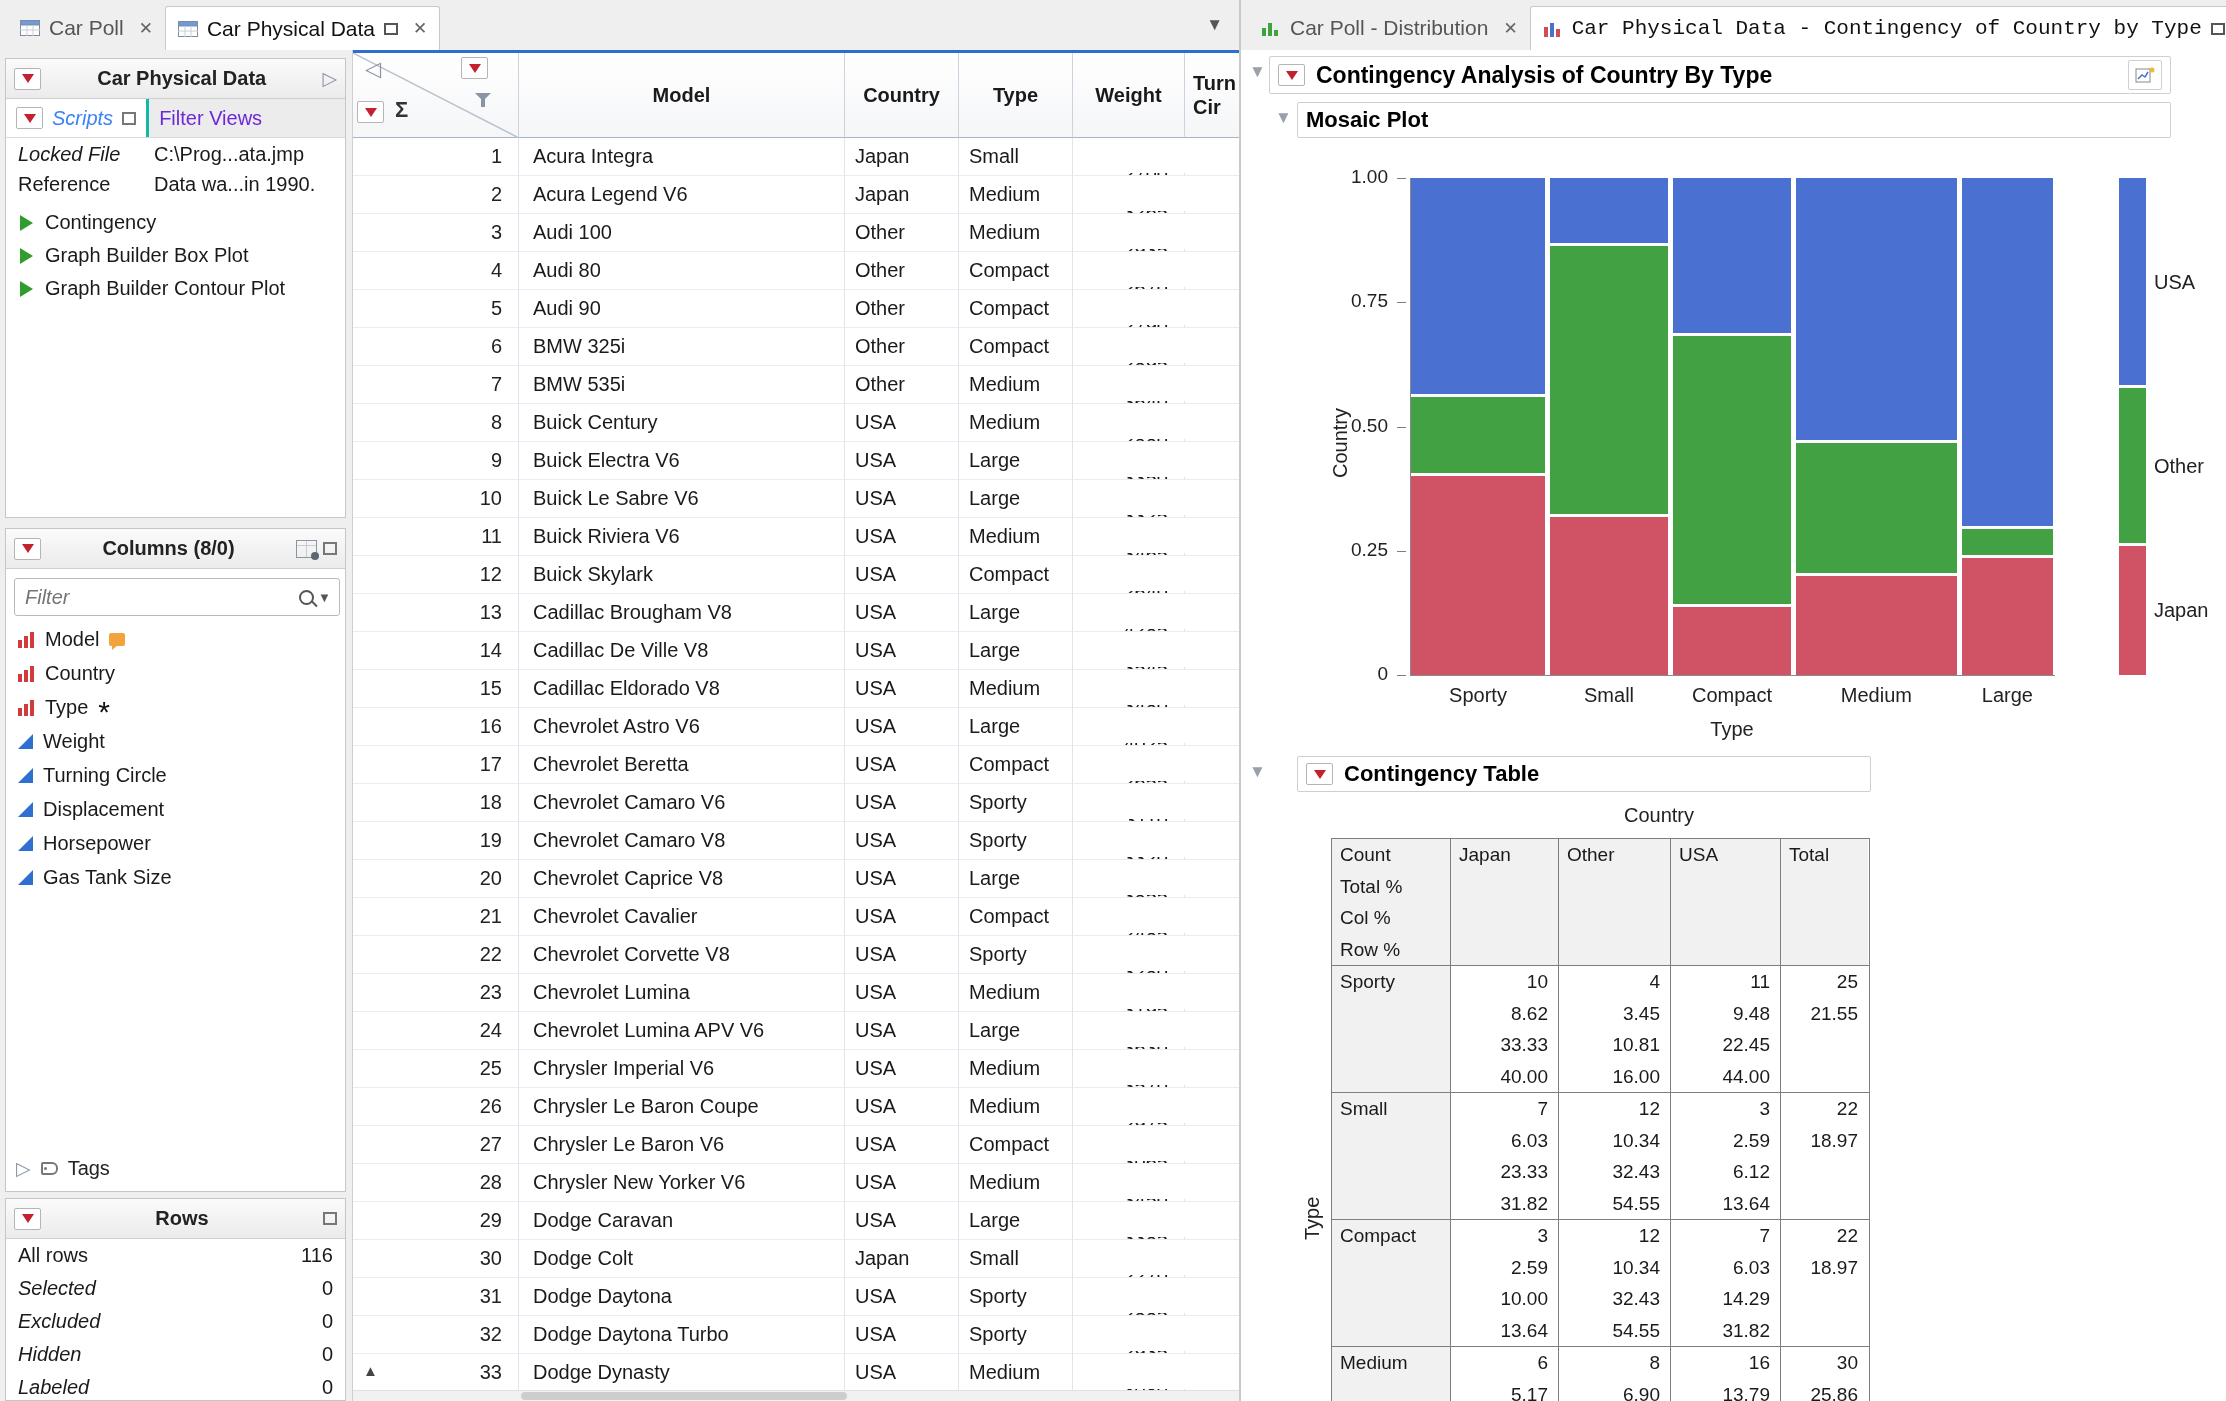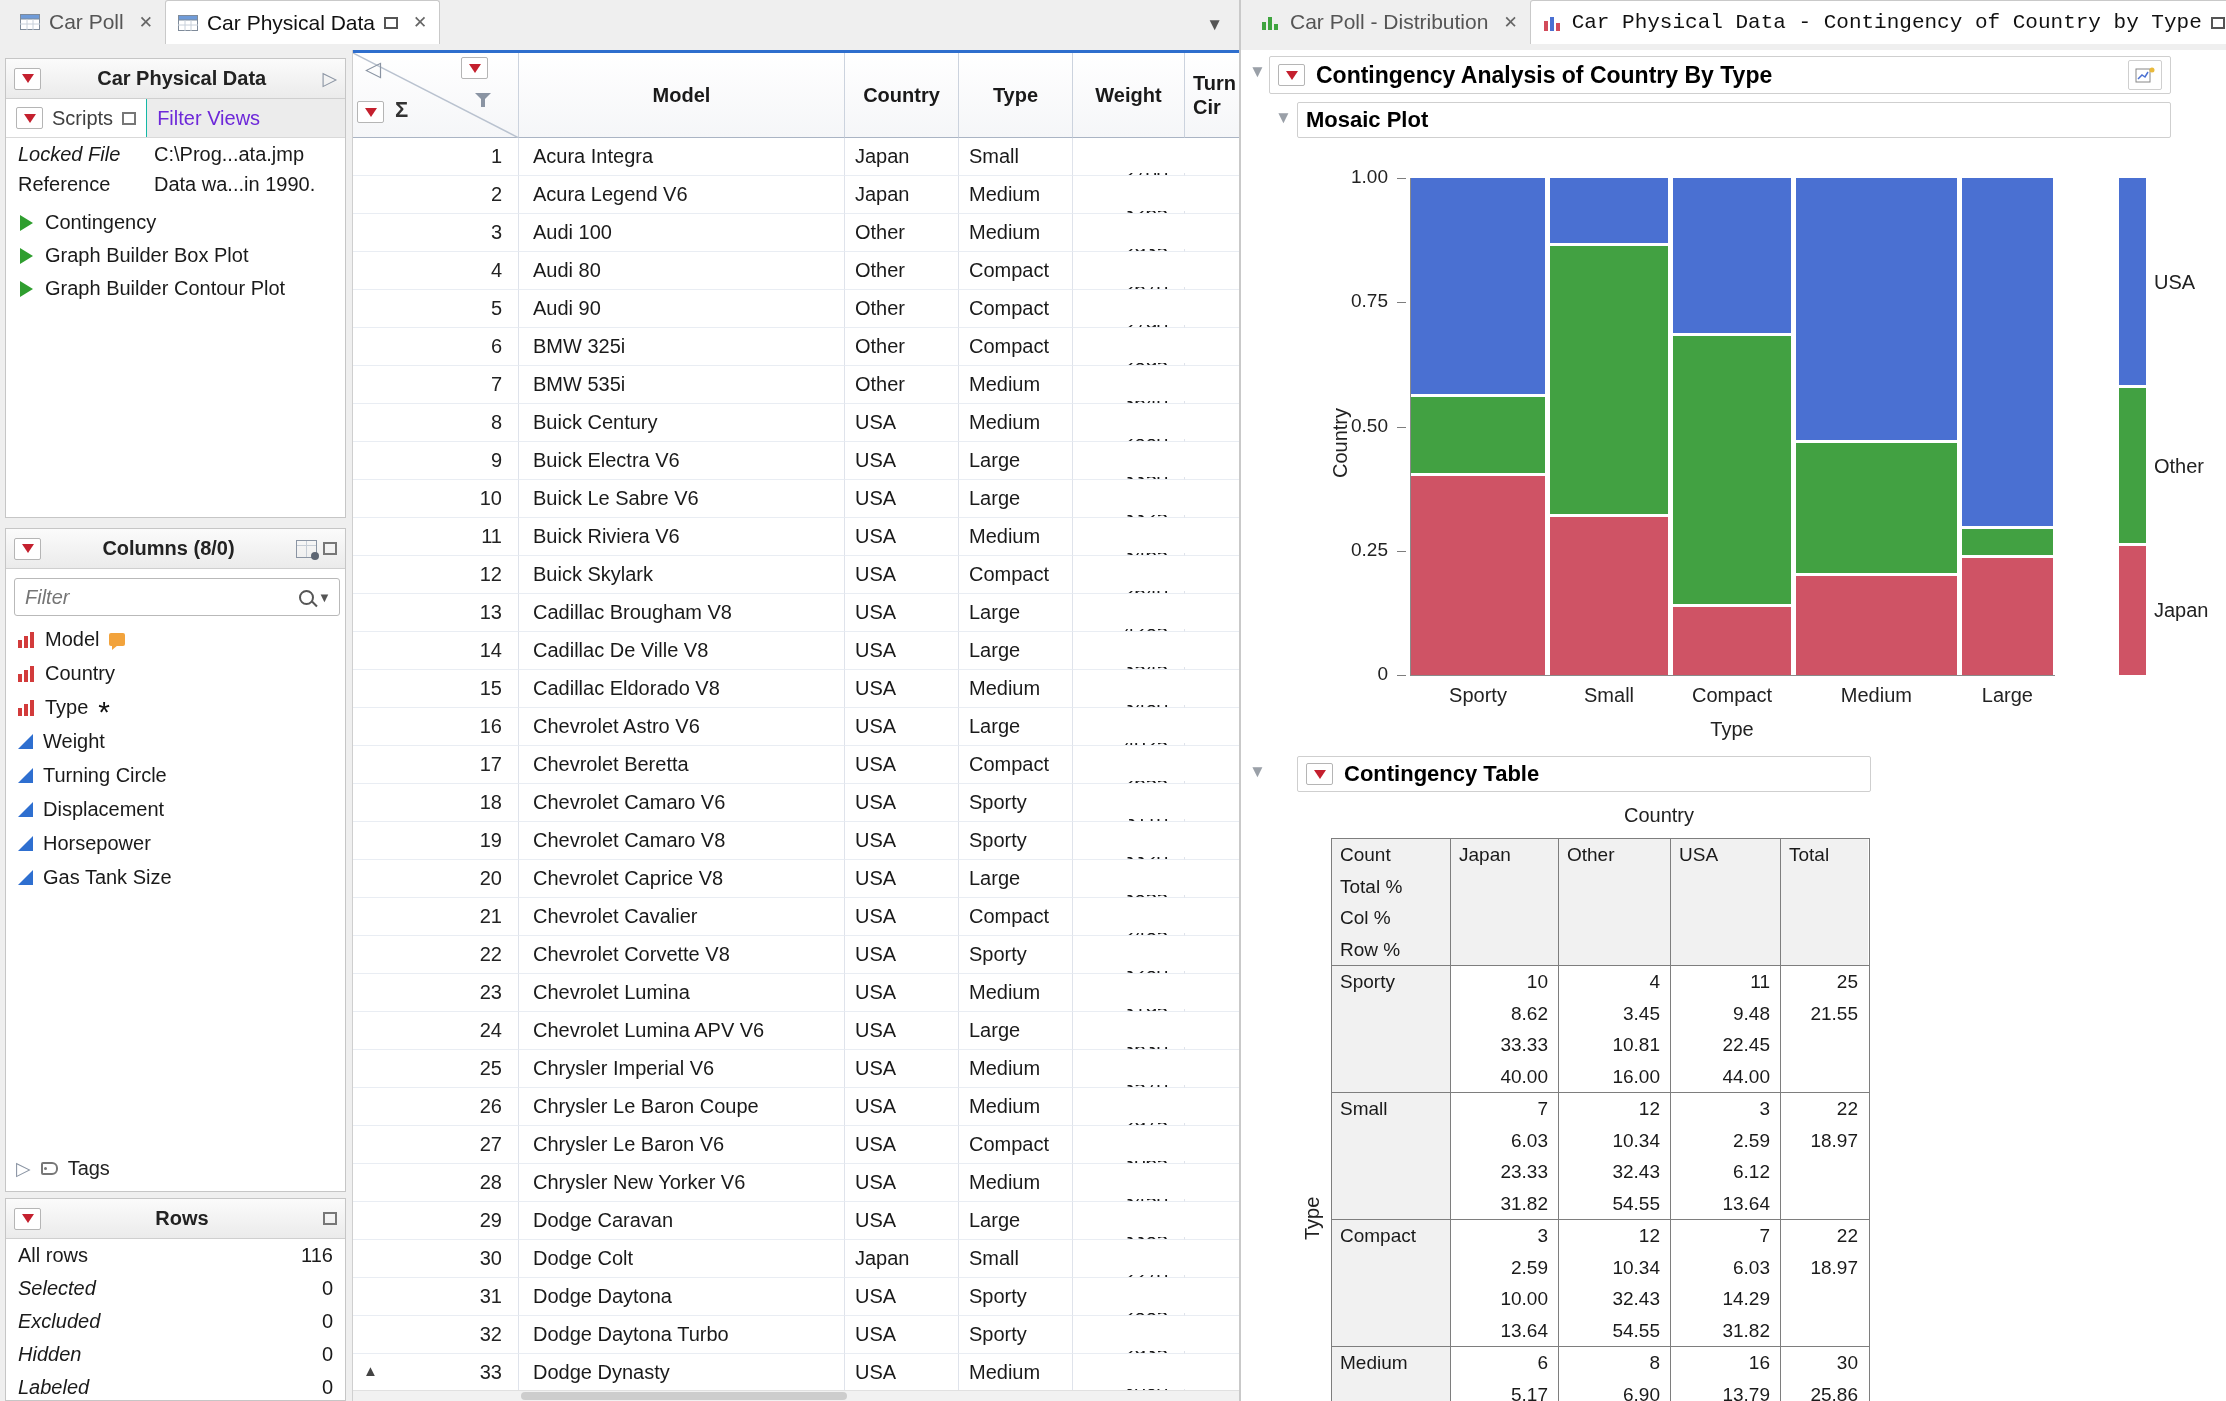--- a/index.html
+++ b/index.html
@@ -4,21 +4,21 @@
 <style>
   html,body{margin:0;padding:0;}
   body{width:2226px;height:1401px;overflow:hidden;background:#c9c9c9;
        font-family:"Liberation Sans","DejaVu Sans",sans-serif;color:#1a1a1a;}
   .app{position:relative;width:2226px;height:1401px;background:#c9c9c9;}
   .win{position:absolute;top:0;height:1401px;background:#efefef;overflow:hidden;}
   .win-left{left:0;width:1239px;}
   .win-right{left:1241px;width:985px;}
 
   
-  .tabbar{position:relative;height:50px;background:#efefef;display:flex;align-items:flex-start;padding-left:8px;box-sizing:border-box;}
+  .tabbar{position:relative;height:50px;background:#efefef;display:flex;align-items:flex-end;padding-left:8px;box-sizing:border-box;}
   .tab{height:44px;display:flex;align-items:center;gap:9px;padding:0 12px;font-size:21px;color:#555;box-sizing:border-box;white-space:nowrap;}
   .tab.active{background:#fff;border:1px solid #c9c9c9;border-bottom:none;border-radius:3px 3px 0 0;color:#111;}
   .tab.fill{flex:1;font-family:Liberation Mono, monospace;}
   .tab-close{font-size:17px;color:#666;margin-left:6px;}
   .float-ico{width:14px;height:12px;border:2px solid #555;display:inline-block;box-sizing:border-box;background:#fff;}
   .tab-overflow{margin-left:auto;margin-right:16px;align-self:center;color:#555;font-size:17px;}
   .push-right{margin-left:auto;}
 
   
   .sidebar{position:absolute;left:0;top:50px;width:352px;height:1351px;background:#efefef;}
@@ -28,21 +28,21 @@
   .red-menu{width:25px;height:20px;border:1px solid #b5b5b5;background:#fff;display:inline-flex;align-items:center;justify-content:center;border-radius:2px;flex:none;}
   .red-tri{width:0;height:0;border-left:6px solid transparent;border-right:6px solid transparent;border-top:9px solid #c4202e;}
   .gray-glyph{color:#8a94a3;font-size:19px;flex:none;}
   .grid-gear-ico{width:19px;height:16px;border:1px solid #8a94a3;position:relative;background:
       linear-gradient(#c6cdd6,#c6cdd6) 0 4px/19px 1px no-repeat,
       linear-gradient(#c6cdd6,#c6cdd6) 9px 0/1px 16px no-repeat;}
   .grid-gear-ico::after{content:"";position:absolute;right:-3px;bottom:-3px;width:8px;height:8px;border-radius:50%;background:#5d6673;}
 
   .scripts-tabs{display:flex;height:38px;background:#ececec;border-bottom:1px solid #d9d9d9;align-items:stretch;}
   .stab{display:flex;align-items:center;gap:9px;padding:0 10px;font-size:20px;}
-  .stab.sel{background:#fff;border-right:1px solid #14b8a6;color:#404040;}
+  .stab.sel{background:#fff;border-right:3px solid #14b8a6;color:#3b82f6;font-style:italic;}
   .stab.unsel{color:#6d28d9;flex:1;}
   .box-ico{width:14px;height:13px;border:2px solid #777;display:inline-block;box-sizing:border-box;}
 
   .prop{display:flex;padding:5px 12px 2px 12px;font-size:20px;gap:14px;}
   .prop .plabel{width:122px;flex:none;}
   .italic{font-style:italic;}
   .scripts-list{padding-top:8px;}
   .script{display:flex;align-items:center;gap:12px;padding:5px 14px;font-size:20px;}
   .play{width:0;height:0;border-left:13px solid #2f9e2f;border-top:8px solid transparent;border-bottom:8px solid transparent;flex:none;}
 

